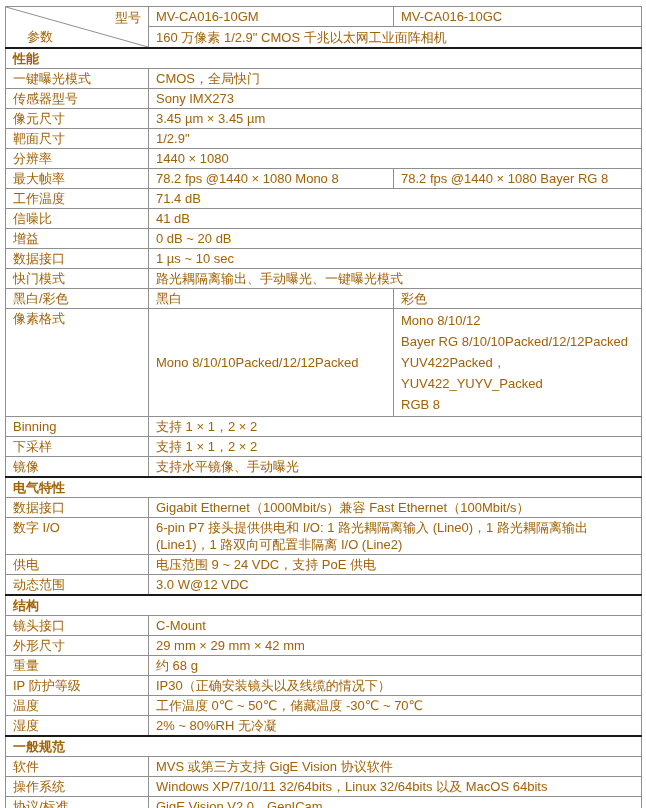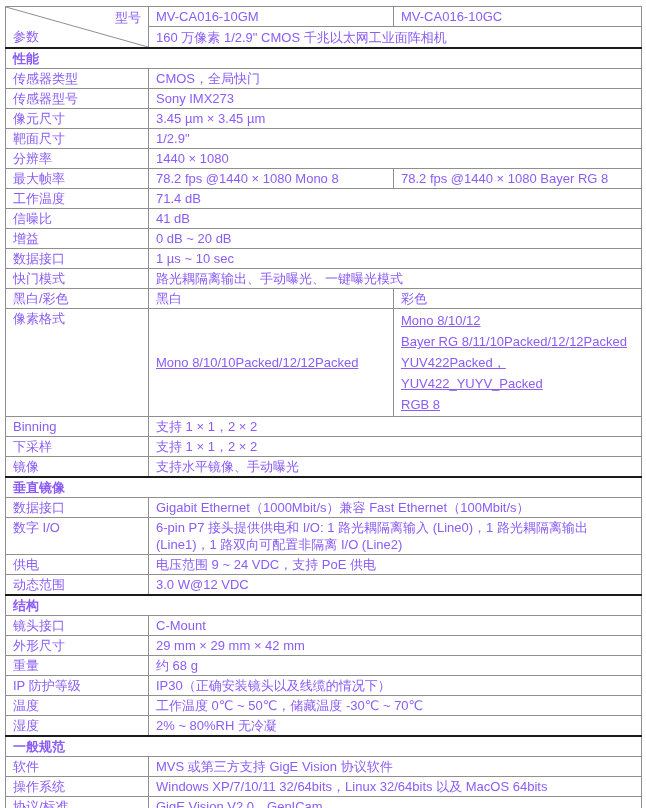--- a/index.html
+++ b/index.html
@@ -3,21 +3,21 @@
 <meta charset="utf-8">
 <style>
   html, body { margin: 0; padding: 0; background: #ffffff; }
   .page {
     box-sizing: border-box;
     width: 646px;
     height: 808px;
     padding: 6px 5px;
     background: #ffffff;
     font-family: "Liberation Sans", "DejaVu Sans", sans-serif;
-    color: #8b5cf6;
+    color: #a16207;
   }
   table.spec {
     border-collapse: collapse;
     table-layout: fixed;
     width: 636px;
     font-size: 13px;
   }
   td {
     border: 1px solid #8f8f8f;
     padding: 1px 7px;
@@ -36,23 +36,23 @@
     padding: 0;
     height: 40px;
   }
   td.corner svg {
     position: absolute;
     top: 0; left: 0;
     width: 100%; height: 100%;
     display: block;
   }
   td.corner .tl { position: absolute; top: 2px; right: 7px; }
-  td.corner .bl { position: absolute; bottom: 2px; left: 7px; font-family: Liberation Serif, serif; }
+  td.corner .bl { position: absolute; bottom: 2px; left: 21px; font-family: Liberation Serif, serif; }
   td.toplab { vertical-align: top; }
-  .line21 { line-height: 21px; text-decoration: underline; }
+  .line21 { line-height: 21px; }
 </style>
 </head>
 <body>
 
 <div class="page">
   <table class="spec">
     <colgroup>
       <col style="width:143px">
       <col style="width:245px">
       <col style="width:248px">
@@ -71,21 +71,21 @@
       </tr>
       <tr>
         <td colspan="2">160 万像素  1/2.9" CMOS  千兆以太网工业面阵相机</td>
       </tr>
     </tbody>
     <tbody id="spec-rows">
         <tr class="section">
           <td colspan="3">性能</td>
         </tr>
         <tr>
-          <td>传感器类型</td>
+          <td>一键曝光模式</td>
           <td colspan="2">CMOS，全局快门</td>
         </tr>
         <tr>
           <td>传感器型号</td>
           <td colspan="2">Sony IMX273</td>
         </tr>
         <tr>
           <td>像元尺寸</td>
           <td colspan="2">3.45 µm × 3.45 µm</td>
         </tr>
@@ -127,39 +127,39 @@
           <td>黑白</td>
           <td>彩色</td>
         </tr>
         <tr>
           <td class="toplab">像素格式</td>
           <td>
             <div class="line21">Mono 8/10/10Packed/12/12Packed</div>
           </td>
           <td>
             <div class="line21">Mono 8/10/12</div>
-            <div class="line21">Bayer RG 8/11/10Packed/12/12Packed</div>
+            <div class="line21">Bayer RG 8/10/10Packed/12/12Packed</div>
             <div class="line21">YUV422Packed，YUV422_YUYV_Packed</div>
             <div class="line21">RGB 8</div>
           </td>
         </tr>
         <tr>
           <td>Binning</td>
           <td colspan="2">支持 1 × 1，2 × 2</td>
         </tr>
         <tr>
           <td>下采样</td>
           <td colspan="2">支持 1 × 1，2 × 2</td>
         </tr>
         <tr>
           <td>镜像</td>
           <td colspan="2">支持水平镜像、手动曝光</td>
         </tr>
         <tr class="section">
-          <td colspan="3">垂直镜像</td>
+          <td colspan="3">电气特性</td>
         </tr>
         <tr>
           <td>数据接口</td>
           <td colspan="2">Gigabit Ethernet（1000Mbit/s）兼容 Fast Ethernet（100Mbit/s）</td>
         </tr>
         <tr>
           <td class="toplab">数字 I/O</td>
           <td colspan="2">6-pin P7 接头提供供电和 I/O: 1 路光耦隔离输入 (Line0)，1 路光耦隔离输出 (Line1)，1 路双向可配置非隔离 I/O (Line2)</td>
         </tr>
         <tr>

